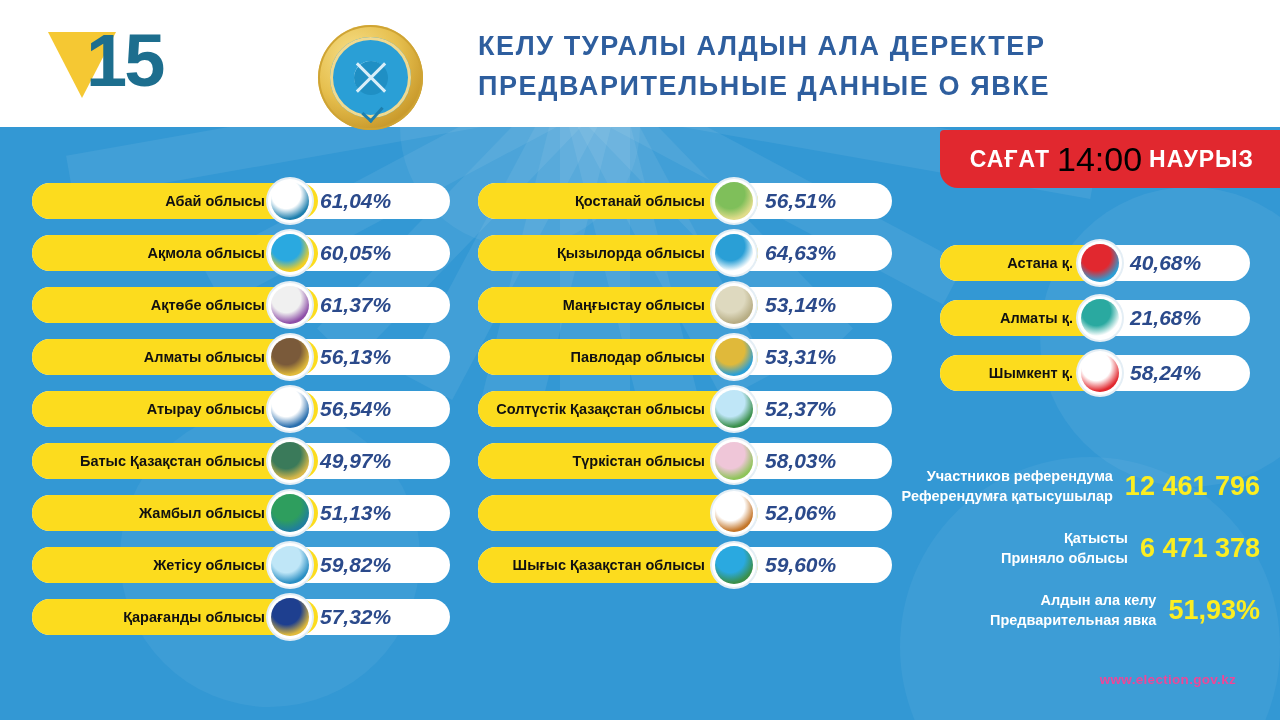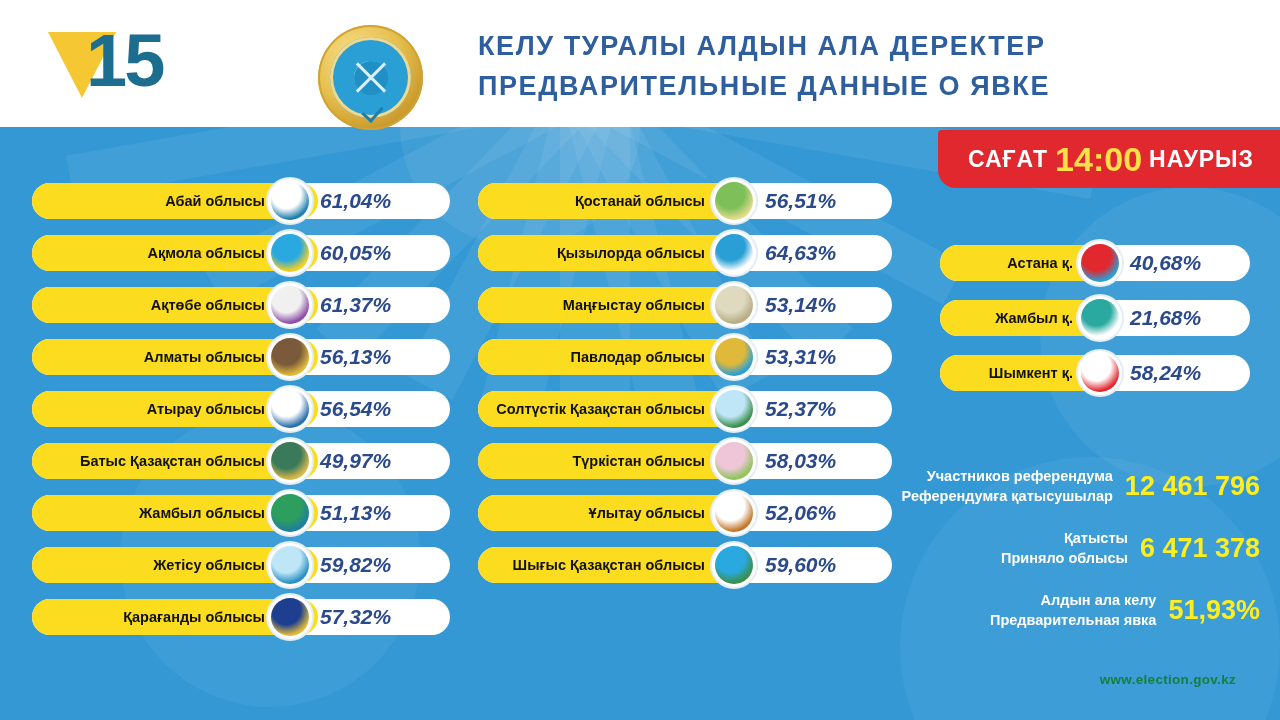--- a/index.html
+++ b/index.html
@@ -45,21 +45,21 @@
   .bg{position:absolute;left:0;top:127px;width:1280px;height:593px;background:#3398d4;overflow:hidden;}
   .ray{position:absolute;background:rgba(255,255,255,.07);transform-origin:50% 0%;}
   .blob{position:absolute;border-radius:50%;background:rgba(255,255,255,.06);}
   .blob2{position:absolute;border-radius:50%;background:rgba(255,255,255,.05);}
 
   
   .time-badge{position:absolute;right:0;top:130px;height:58px;background:#e1282f;
     border-bottom-left-radius:18px;border-top-left-radius:4px;
     display:flex;align-items:center;justify-content:center;padding:0 26px 0 30px;z-index:25;}
   .time-badge .tw{font-size:23px;font-weight:bold;color:#ffffff;letter-spacing:1px;}
-  .time-badge .tv{font-size:34px;font-weight:bold;color:#fde047;margin:8px 7px;letter-spacing:0px;}
+  .time-badge .tv{font-size:34px;font-weight:normal;color:#000000;margin:8px 7px;letter-spacing:0px;}
 
   
   .row{position:absolute;height:36px;}
   .pill-white{position:absolute;left:0;top:0;height:36px;background:#ffffff;border-radius:18px;}
   .pill-yellow{position:absolute;left:0;top:0;height:36px;background:#fcdc1e;border-radius:18px;}
   .row-label{position:absolute;top:0;height:36px;display:flex;align-items:center;justify-content:flex-end;
     font-size:14.5px;font-weight:bold;color:#111111;white-space:nowrap;}
   .row-value{position:absolute;top:0;height:36px;display:flex;align-items:center;
     font-size:21px;font-weight:bold;font-style:italic;color:#2b4a8b;white-space:nowrap;}
   .emblem{position:absolute;top:-4px;width:44px;height:44px;border-radius:50%;
@@ -67,21 +67,21 @@
   .em-in{position:absolute;left:3px;top:3px;right:3px;bottom:3px;border-radius:50%;}
 
   
   .stats{position:absolute;right:20px;top:466px;width:370px;z-index:20;}
   .stat{display:flex;align-items:center;justify-content:flex-end;margin-bottom:22px;}
   .stat-labels{text-align:right;line-height:20px;margin-right:12px;}
   .stat-labels div{font-size:14.5px;font-weight:bold;color:#ffffff;white-space:nowrap;}
   .stat-value{font-size:27px;font-weight:bold;color:#fcee21;white-space:nowrap;}
 
   .footer-url{position:absolute;right:44px;top:672px;font-size:13.5px;font-weight:bold;
-    color:#15803d;letter-spacing:.3px;z-index:20;}
+    color:#ec4899;letter-spacing:.3px;z-index:20;}
 </style>
 </head>
 <body>
 
 <div id="stage">
 
   <div class="bg">
     <div class="ray" style="left:560px;top:-40px;width:70px;height:320px;transform:rotate(0deg);"></div>
     <div class="ray" style="left:560px;top:-40px;width:60px;height:330px;transform:rotate(14deg);"></div>
     <div class="ray" style="left:560px;top:-40px;width:60px;height:330px;transform:rotate(-14deg);"></div>
@@ -258,21 +258,20 @@
         <div class="pill-yellow" style="width: 280px;"></div>
         <div class="row-label" style="left: 17px; width: 210px;">Түркістан облысы</div>
         <div class="emblem" style="left: 234px;">
           <div class="em-in" style="background: radial-gradient(circle at 40% 32%, rgb(239, 198, 216) 0%, rgb(239, 198, 216) 42%, rgb(143, 196, 90) 72%, rgb(143, 196, 90) 100%);"></div>
         </div>
         <div class="row-value" style="left: 287px;">58,03%</div>
       </div>
       <div class="row" style="left: 478px; top: 495px; width: 414px;">
         <div class="pill-white" style="width: 414px;"></div>
         <div class="pill-yellow" style="width: 280px;"></div>
-        <div class="row-label" style="left: 17px; width: 210px;">Ұлытау облысы</div>
         <div class="emblem" style="left: 234px;">
           <div class="em-in" style="background: radial-gradient(circle at 40% 32%, rgb(255, 255, 255) 0%, rgb(255, 255, 255) 42%, rgb(196, 118, 42) 72%, rgb(196, 118, 42) 100%);"></div>
         </div>
         <div class="row-value" style="left: 287px;">52,06%</div>
       </div>
       <div class="row" style="left: 478px; top: 547px; width: 414px;">
         <div class="pill-white" style="width: 414px;"></div>
         <div class="pill-yellow" style="width: 280px;"></div>
         <div class="row-label" style="left: 17px; width: 210px;">Шығыс Қазақстан облысы</div>
         <div class="emblem" style="left: 234px;">
@@ -285,21 +284,21 @@
         <div class="pill-yellow" style="width: 180px;"></div>
         <div class="row-label" style="left: 15px; width: 118px;">Астана қ.</div>
         <div class="emblem" style="left: 138px;">
           <div class="em-in" style="background: radial-gradient(circle at 40% 32%, rgb(225, 40, 47) 0%, rgb(225, 40, 47) 42%, rgb(42, 159, 214) 72%, rgb(42, 159, 214) 100%);"></div>
         </div>
         <div class="row-value" style="left: 190px;">40,68%</div>
       </div>
       <div class="row" style="left: 940px; top: 300px; width: 310px;">
         <div class="pill-white" style="width: 310px;"></div>
         <div class="pill-yellow" style="width: 180px;"></div>
-        <div class="row-label" style="left: 15px; width: 118px;">Жамбыл қ.</div>
+        <div class="row-label" style="left: 15px; width: 118px;">Алматы қ.</div>
         <div class="emblem" style="left: 138px;">
           <div class="em-in" style="background: radial-gradient(circle at 40% 32%, rgb(42, 169, 160) 0%, rgb(42, 169, 160) 42%, rgb(255, 255, 255) 72%, rgb(255, 255, 255) 100%);"></div>
         </div>
         <div class="row-value" style="left: 190px;">21,68%</div>
       </div>
       <div class="row" style="left: 940px; top: 355px; width: 310px;">
         <div class="pill-white" style="width: 310px;"></div>
         <div class="pill-yellow" style="width: 180px;"></div>
         <div class="row-label" style="left: 15px; width: 118px;">Шымкент қ.</div>
         <div class="emblem" style="left: 138px;">

